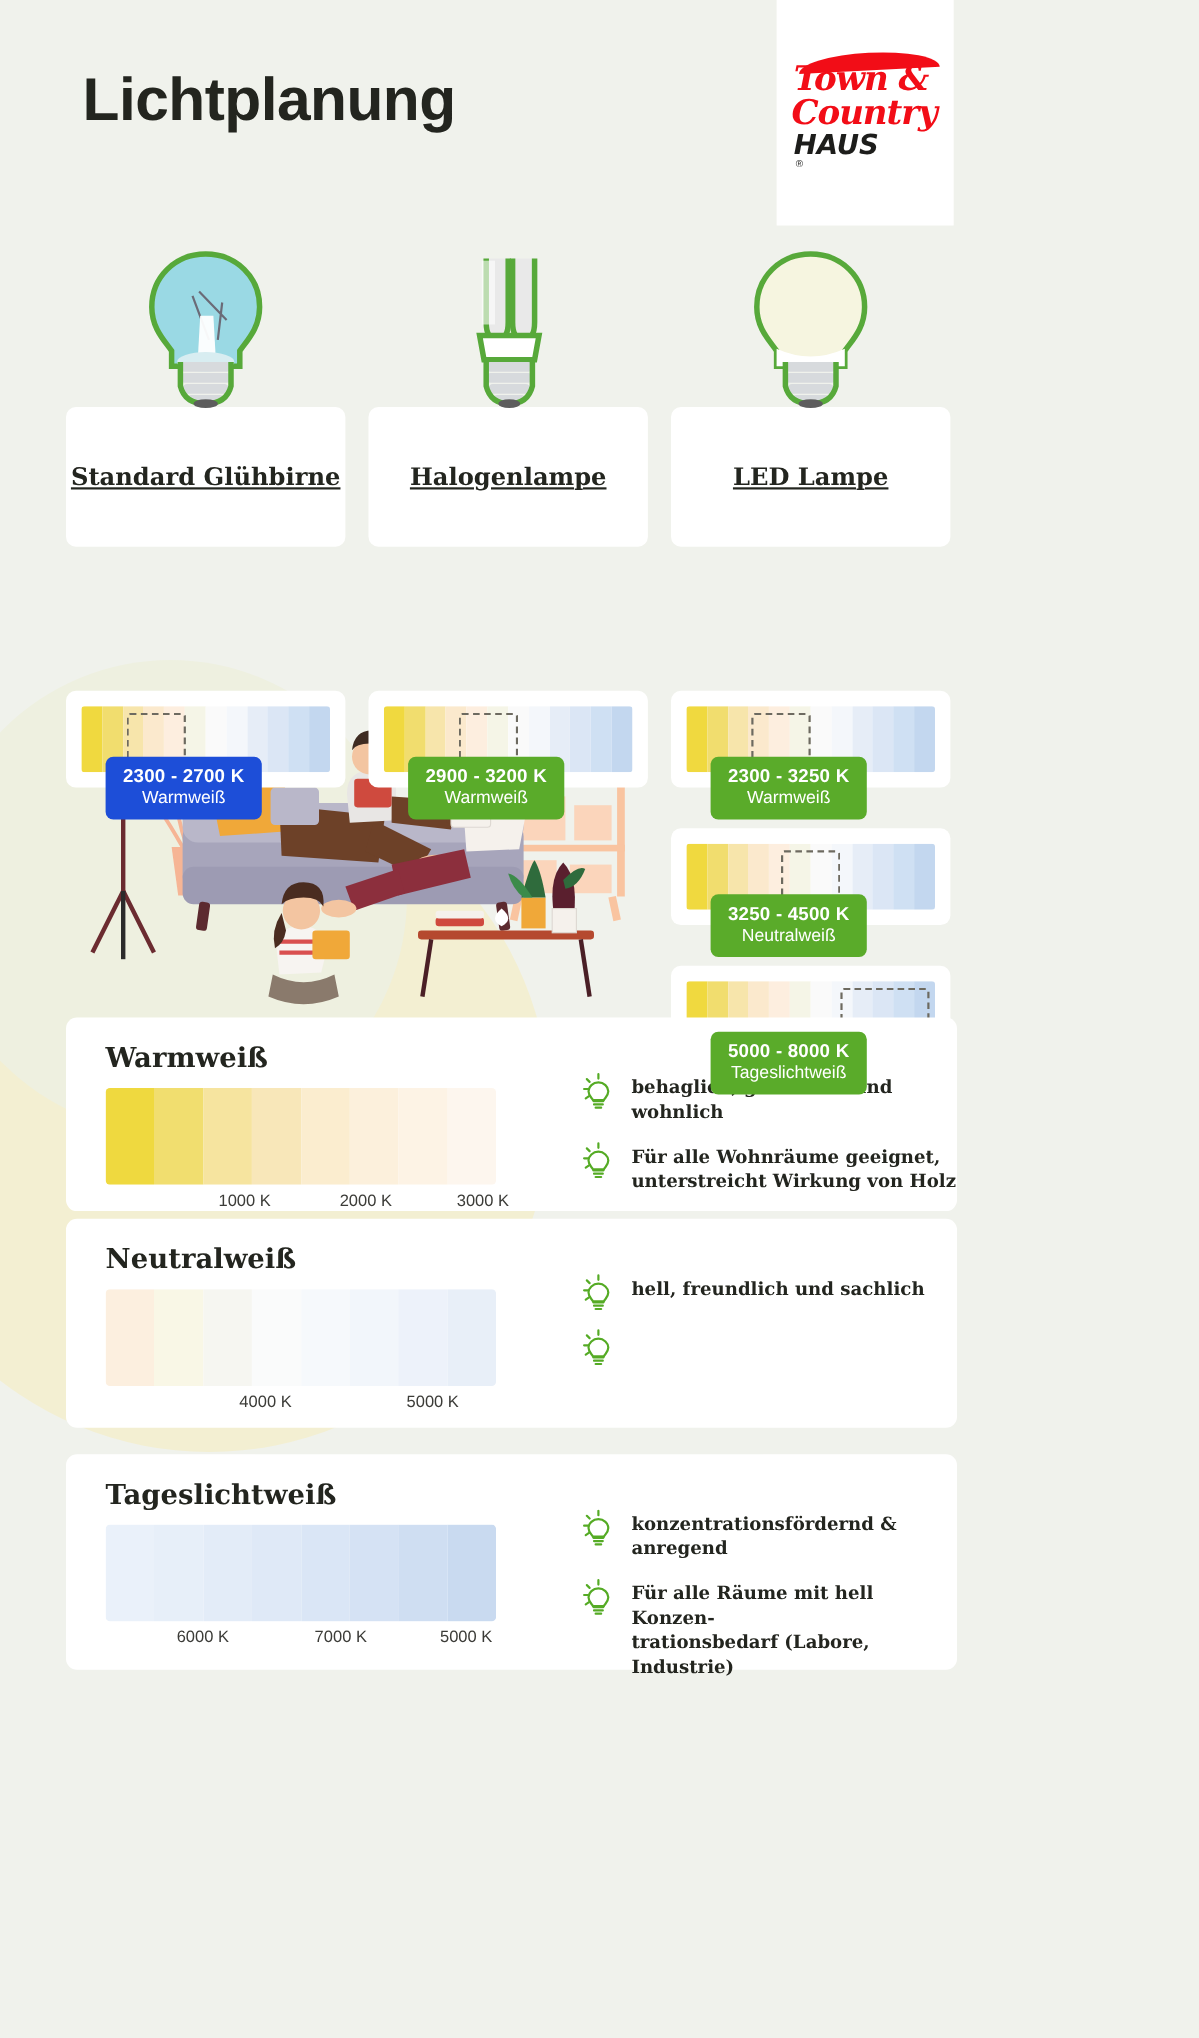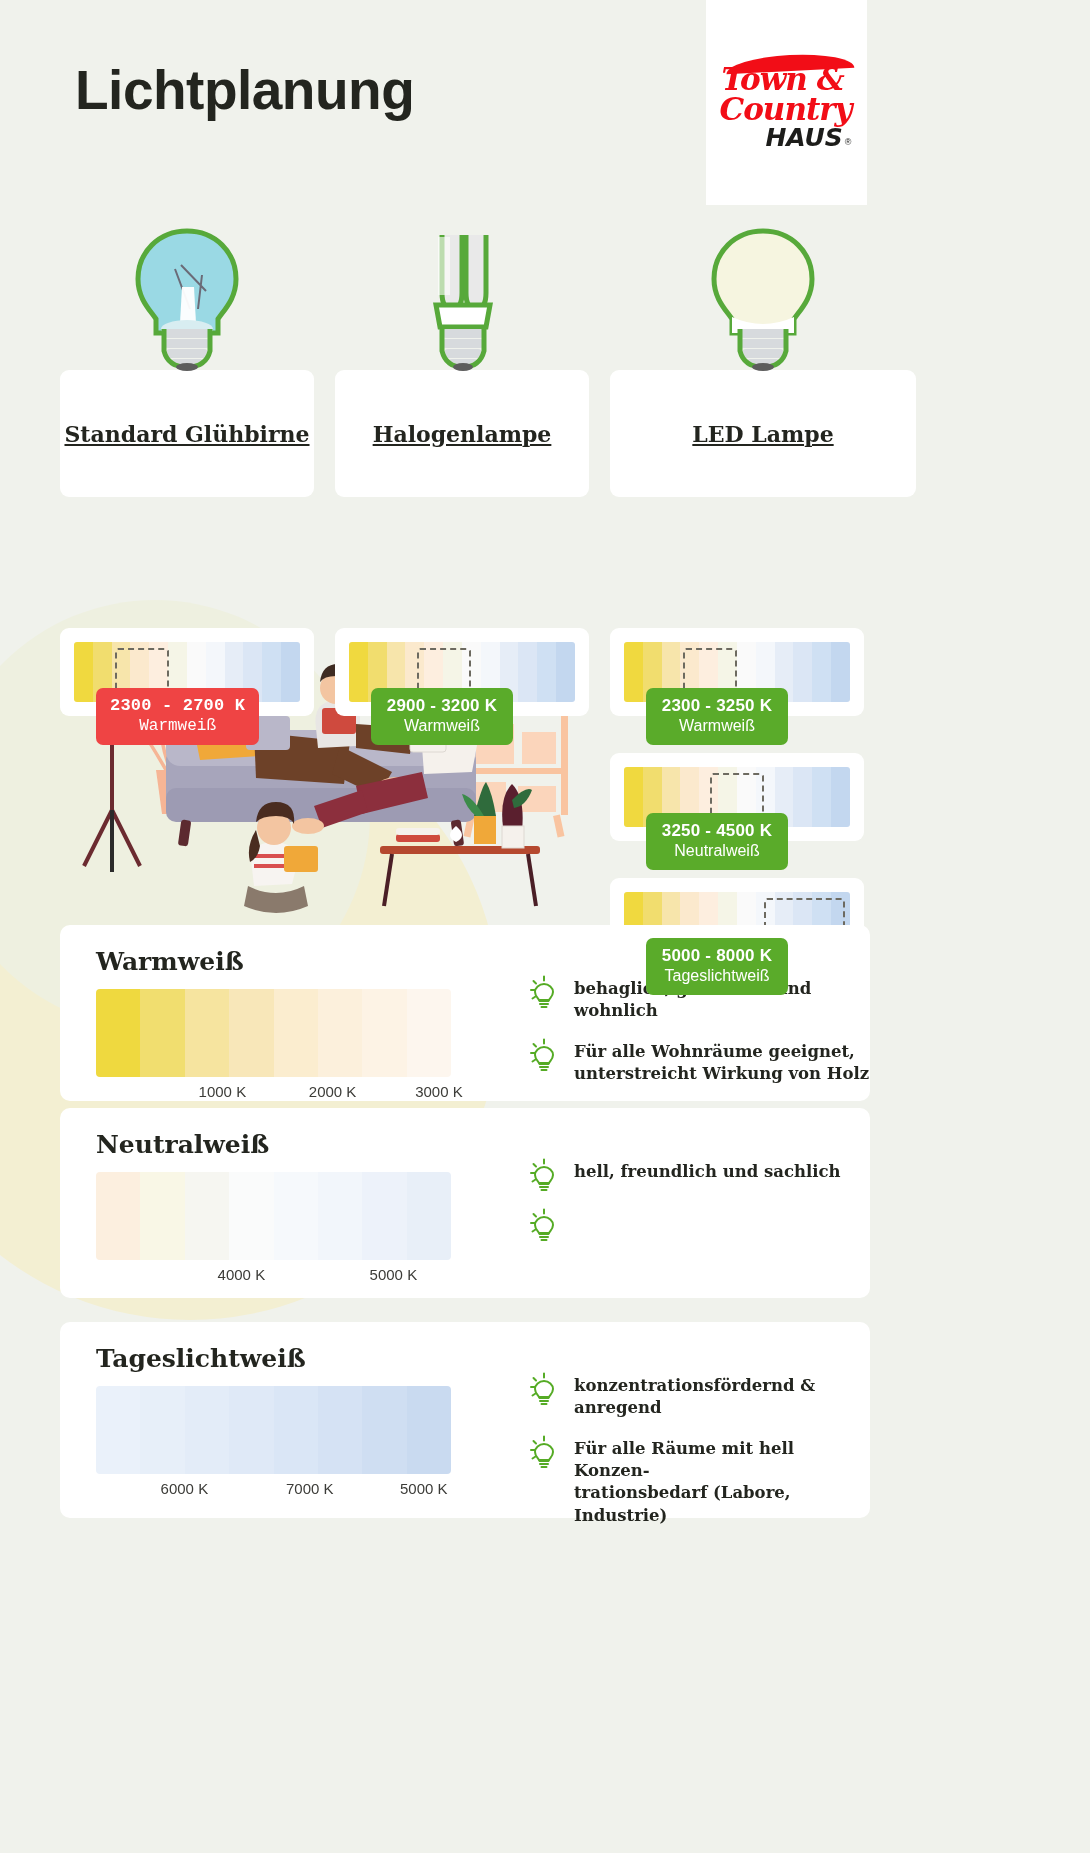--- a/index.html
+++ b/index.html
@@ -44,21 +44,21 @@
     font-style:italic; font-weight:bold; color:#f20d17;
     font-size:31px; line-height:0.96; letter-spacing:-1px;
     text-align:left; width:130px;
   }
   .logo-c{
     font-family:"DejaVu Serif","Liberation Serif",serif;
     font-style:italic; font-weight:bold; color:#f20d17;
     font-size:31px; line-height:1.0; letter-spacing:-1px;
     text-align:left; width:130px; margin-left:-4px;
   }
-  .logo-haus-row{ display:flex; align-items:flex-end; width:130px; justify-content:flex-end;}
+  .logo-haus-row{ display:flex; align-items:flex-start; width:130px; justify-content:flex-end;flex-direction:column;}
   .logo-haus{
     font-family:"DejaVu Sans","Liberation Sans",sans-serif;
     font-style:italic; font-weight:bold; color:#1d1d1b;
     font-size:25px; letter-spacing:0px; line-height:1;
   }
   .logo-reg{ font-size:9px; color:#1d1d1b; margin-left:2px; margin-bottom:3px;}
 
   
   .lamp-col{ position:absolute; z-index:4; }
   .lamp-card{
@@ -172,21 +172,21 @@
         <i style="background:#f5f5e7"></i>
         <i style="background:#fafafa"></i>
         <i style="background:#f4f7fb"></i>
         <i style="background:#e6edf7"></i>
         <i style="background:#dbe6f5"></i>
         <i style="background:#cfe0f3"></i>
         <i style="background:#c3d7ef"></i>
         <span class="sel-box" style="left:18%;width:24%"></span>
       </div>
     </div>
-    <div class="badge" style="left: 96px; top: 688px; background: #ef4444; font-family: Liberation Mono, monospace;">
+    <div class="badge" style="left: 96px; top: 688px; background: #1d4ed8;">
       <div class="k">2300 - 2700 K</div>
        <div class="n">Warmweiß</div>
     </div>
     <div class="lamp-col" style="left: 335px; top: 370px; width: 254px;">
       <div class="bulb-wrap"><svg width="100" height="148" viewBox="0 0 100 148">
       <g stroke="#57a93a" stroke-width="5" fill="#e9e9e9">
         <path d="M30 10 l0 58 q0 16 10 16 q10 0 10-16 l0-58"></path>
         <path d="M54 10 l0 58 q0 16 10 16 q10 0 10-16 l0-58"></path>
       </g>
       <rect x="26" y="12" width="12" height="58" fill="#ffffff" opacity="0.6"></rect>
@@ -218,21 +218,21 @@
         <i style="background:#dbe6f5"></i>
         <i style="background:#cfe0f3"></i>
         <i style="background:#c3d7ef"></i>
         <span class="sel-box" style="left:30%;width:24%"></span>
       </div>
     </div>
     <div class="badge" style="left: 371px; top: 688px; background: rgb(90, 171, 42);">
       <div class="k">2900 - 3200 K</div>
        <div class="n">Warmweiß</div>
     </div>
-    <div class="lamp-col" style="left: 610px; top: 370px; width: 306px;">
+    <div class="lamp-col" style="left: 610px; top: 370px; width: 254px;">
       <div class="bulb-wrap"><svg width="118" height="148" viewBox="0 0 118 148">
     <path d="M59 6 C31 6 10 27 10 54 c0 20 12 31 18 40 l0 14 l62 0 l0-14 c6-9 18-20 18-40 C108 27 87 6 59 6z" fill="#f6f5e0" stroke="#57a93a" stroke-width="5"></path>
     <path d="M28 92 q31 14 62 0 l0 16 l-62 0z" fill="#ffffff"></path>
     <g fill="#d7dadd">
       <rect x="36" y="104" width="46" height="9" rx="4"></rect>
       <rect x="36" y="114" width="46" height="9" rx="4"></rect>
       <rect x="38" y="124" width="42" height="9" rx="4"></rect>
       <rect x="42" y="134" width="34" height="8" rx="4"></rect>
     </g>
     <path d="M36 104 l0 22 q4 16 23 16 q19 0 23-16 l0-22" fill="none" stroke="#57a93a" stroke-width="5"></path>

